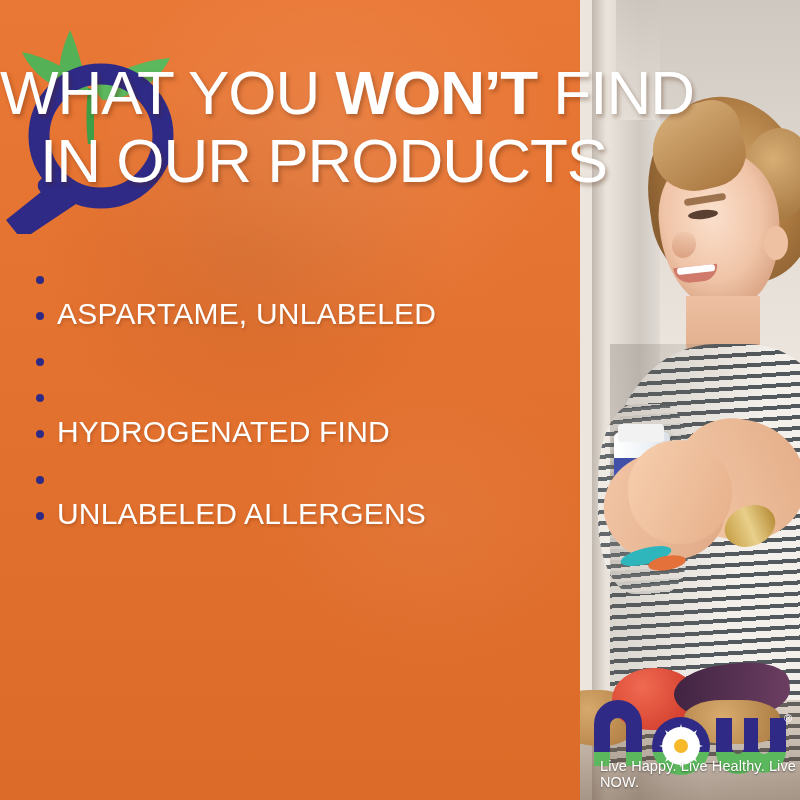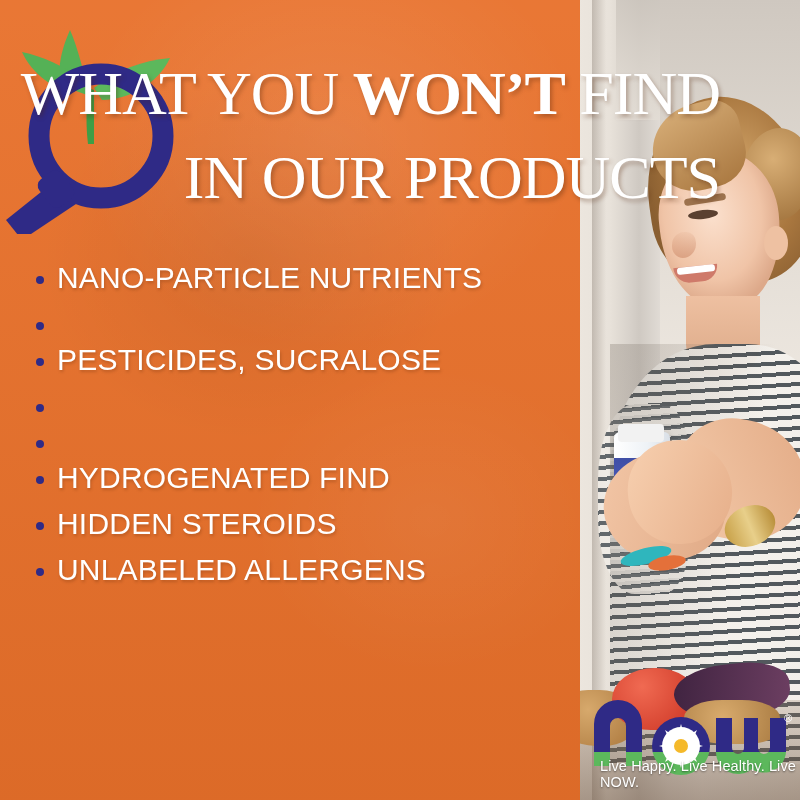--- a/index.html
+++ b/index.html
@@ -127,28 +127,27 @@
       radial-gradient(260px 220px at 430px 520px,rgba(255,255,255,.05),rgba(255,255,255,0) 70%),
       linear-gradient(180deg,rgba(255,255,255,.05),rgba(0,0,0,.05));
   }
 
   
   .magnifier{position:absolute;left:-2px;top:4px;width:210px;height:230px;}
 
   
   .headline{
     position:absolute;left:0;top:62px;width:720px;
-    text-align:right;color:#ffffff;
+    text-align:left;color:#ffffff;
     font-size:62px;line-height:62px;letter-spacing:-1px;
     font-weight:400;
     text-shadow:2px 3px 4px rgba(80,35,10,.35);
     white-space:nowrap;
-    font-family:Liberation Serif, serif;
-  }
-  .headline .l2{display:block;margin-top:22px;}
+  }
+  .headline .l2{display:block;margin-top:6px;padding-left:40px;}
   .headline b{font-weight:700;}
 
   
   .bullets{
     position:absolute;left:36px;top:262px;width:540px;
     color:#ffffff;
   }
   .b-item{
     display:flex;align-items:flex-start;
     margin-bottom:14px;
@@ -230,35 +229,29 @@
     <rect x="44" y="168" width="28" height="34" rx="8" fill="#2f2a86" transform="rotate(-38 58 185)"></rect>
   </svg>
 
   <div class="headline">
     <span><span>WHAT YOU </span><b>WON’T</b><span> FIND</span></span>
     <span class="l2">IN OUR PRODUCTS</span>
   </div>
 
   <div class="bullets">
 
+
+    <div class="b-item">
+      <div class="b-dot"></div>
+    </div>
+
     <div class="b-item">
       <div class="b-dot"></div>
       <div class="b-text">
-        <span>NANO-PARTICLE NUTRIENTS</span>
-      </div>
-    </div>
-
-    <div class="b-item">
-      <div class="b-dot"></div>
-    </div>
-
-    <div class="b-item">
-      <div class="b-dot"></div>
-      <div class="b-text">
-        <span>PESTICIDES, SUCRALOSE</span>
+        <span>ASPARTAME, UNLABELED</span>
       </div>
     </div>
 
     <div class="b-item">
       <div class="b-dot"></div>
       <div class="b-text">
       </div>
     </div>
 
     <div class="b-item">
@@ -267,23 +260,20 @@
 
     <div class="b-item">
       <div class="b-dot"></div>
       <div class="b-text">
         <span>HYDROGENATED FIND</span>
       </div>
     </div>
 
     <div class="b-item">
       <div class="b-dot"></div>
-      <div class="b-text">
-        <span>HIDDEN STEROIDS</span>
-      </div>
     </div>
 
     <div class="b-item">
       <div class="b-dot"></div>
       <div class="b-text">
         <span>UNLABELED ALLERGENS</span>
       </div>
     </div>
 
   </div>

